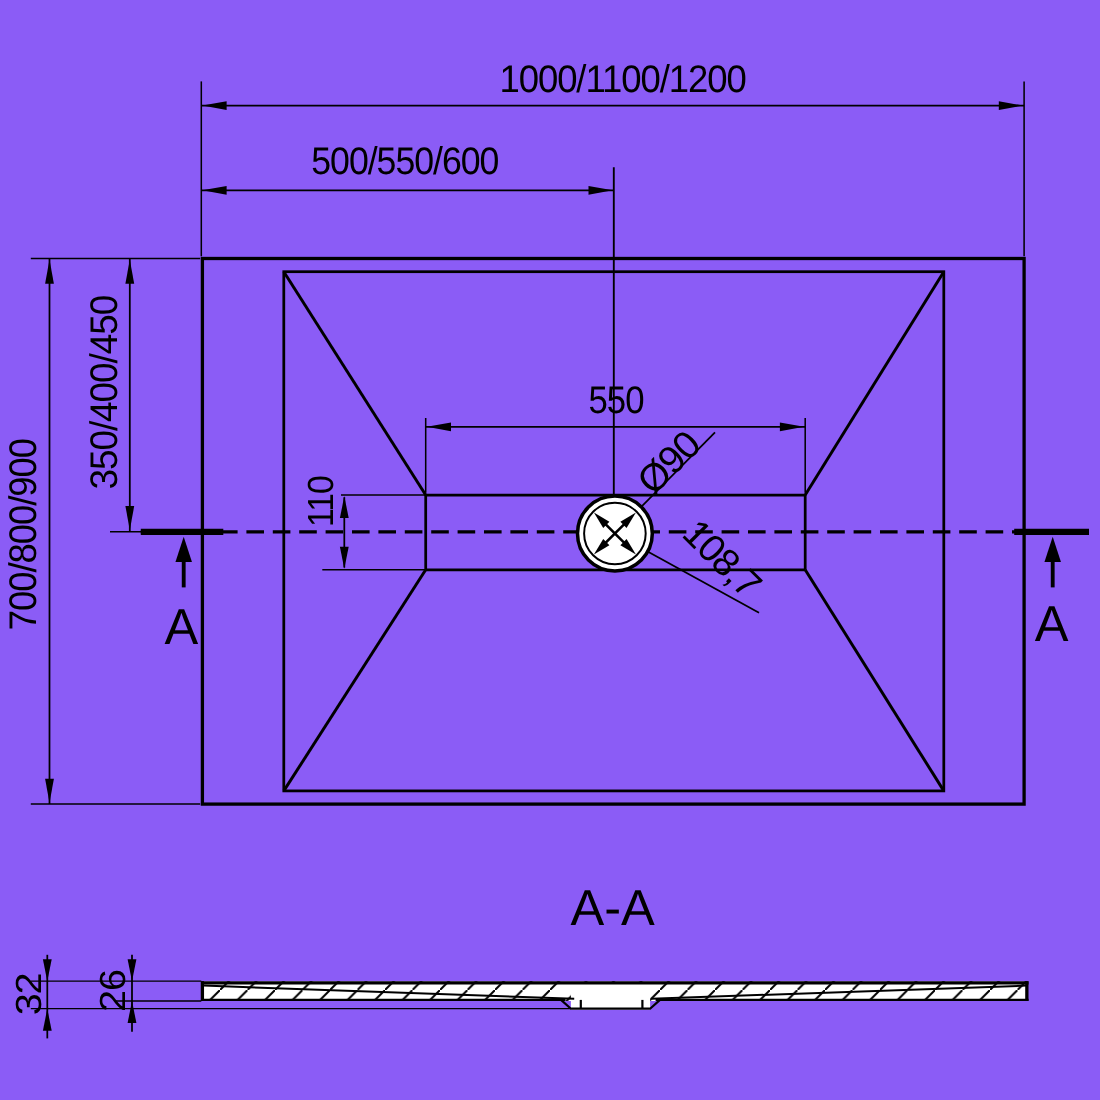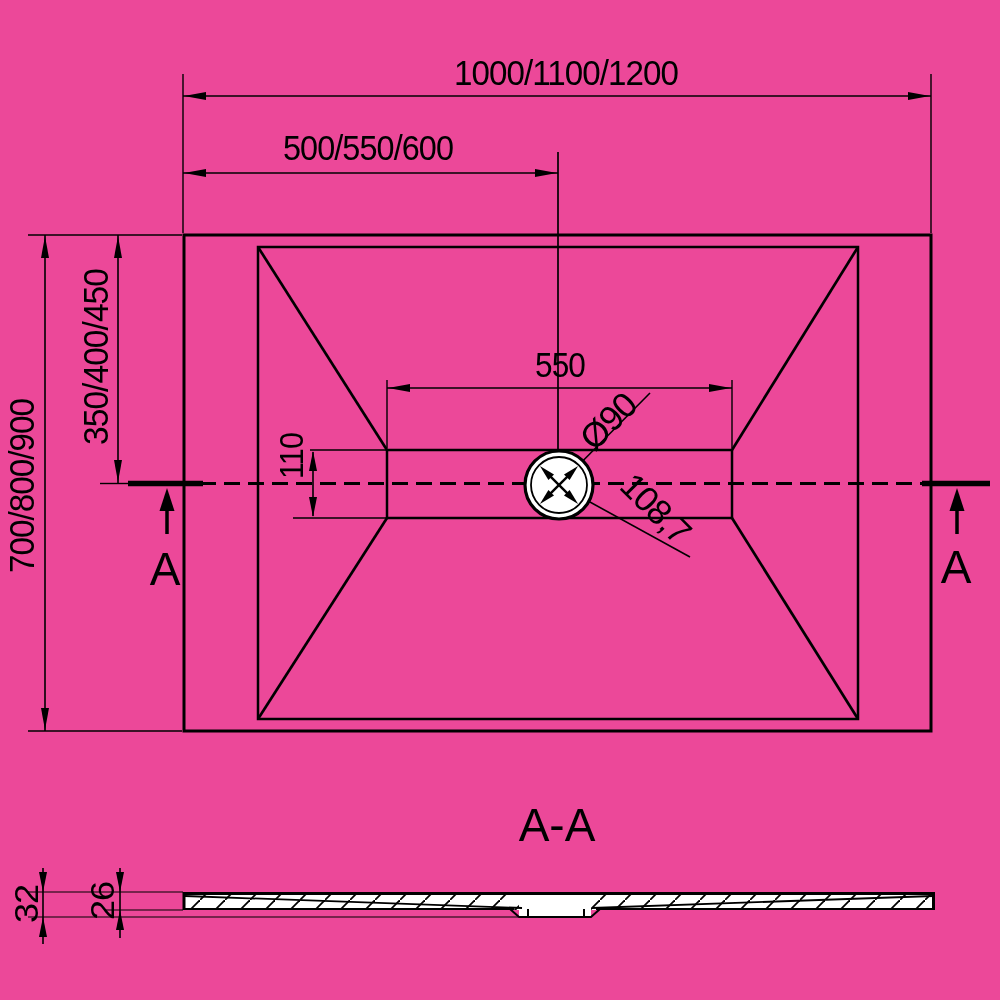--- a/index.html
+++ b/index.html
@@ -1,16 +1,16 @@
 <!DOCTYPE html>
 <html><head>
 <meta charset="utf-8">
 <style>
   html,body{margin:0;padding:0;background:#ffffff;}
-  .page{position:relative;width:1000px;height:1000px;background:#ec4899;overflow:hidden;}
+  .page{position:relative;width:1000px;height:1000px;background:#8b5cf6;overflow:hidden;}
   svg{position:absolute;left:0;top:0;}
   .dim{font-family:"Liberation Sans",sans-serif;font-size:35px;font-weight:400;fill:#000;letter-spacing:-1px;}
   .small{font-size:33px;}
   .marker{font-family:"Liberation Sans",sans-serif;font-size:46px;font-weight:500;fill:#000;}
   line,path,rect.outline,circle{stroke:#000;}
 </style>
 </head>
 <body>
 
 <div class="page">

